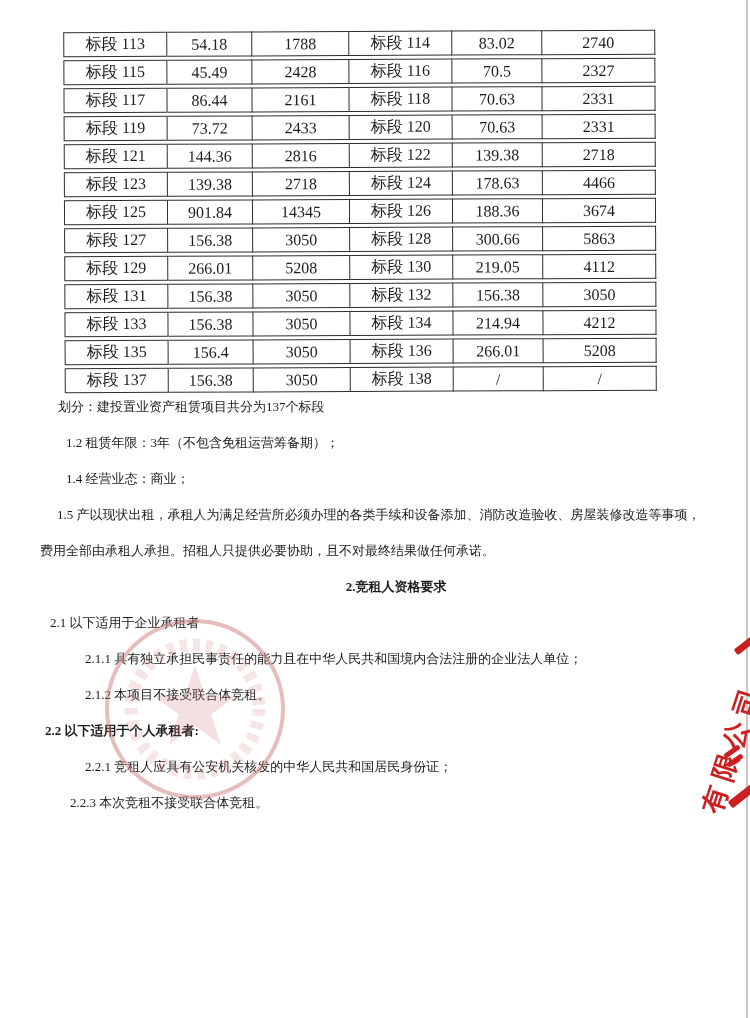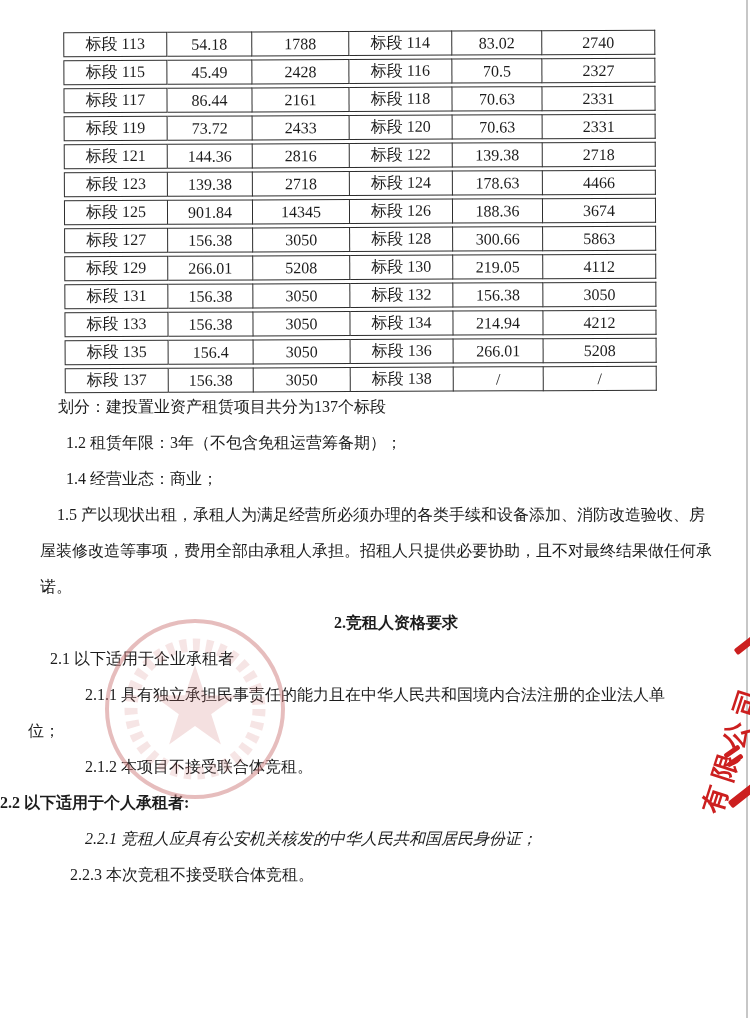--- a/index.html
+++ b/index.html
@@ -20,31 +20,31 @@
   .bid-table td{
     border-top:1.6px solid #2e2e2e;border-bottom:1.6px solid #2e2e2e;
     border-right:1.6px solid #2e2e2e;
     font-size:16px;text-align:center;height:20px;padding:1px 3px;
     white-space:nowrap;
   }
   .bid-table td:first-child{border-left:1.6px solid #2e2e2e;margin-left:32px;}
 
   
   .textblock{position:absolute;left:0;top:389px;width:750px;}
-  .t{font-size:16px;line-height:36px;margin:0;}
+  .t{font-size:13px;line-height:36px;margin:0;}
   .b{font-weight:bold;}
   .i-huafen{margin-left:58px;}
   .i-num{margin-left:66px;}
   .i-p15{margin-left:40px;text-indent:17px;width:672px;}
   .i-h2{margin-left:42px;text-align:center;}
   .i-21{margin-left:50px;}
   .i-sub{margin-left:28px;text-indent:57px;width:660px;}
   .i-212{margin-left:85px;}
-  .i-22{}
-  .i-221{margin-left:85px;font-style:italic;}
+  .i-22{margin-left:45px;}
+  .i-221{margin-left:85px;}
   .i-223{margin-left:70px;}
 
   
   .seal{position:absolute;left:98px;top:612px;width:196px;height:196px;opacity:.5;pointer-events:none;}
 
   
   .edge-stamp-text{
     position:absolute;left:728px;top:782px;
     transform:rotate(-72deg);transform-origin:left bottom;
     font-size:27px;font-weight:bold;letter-spacing:7px;

